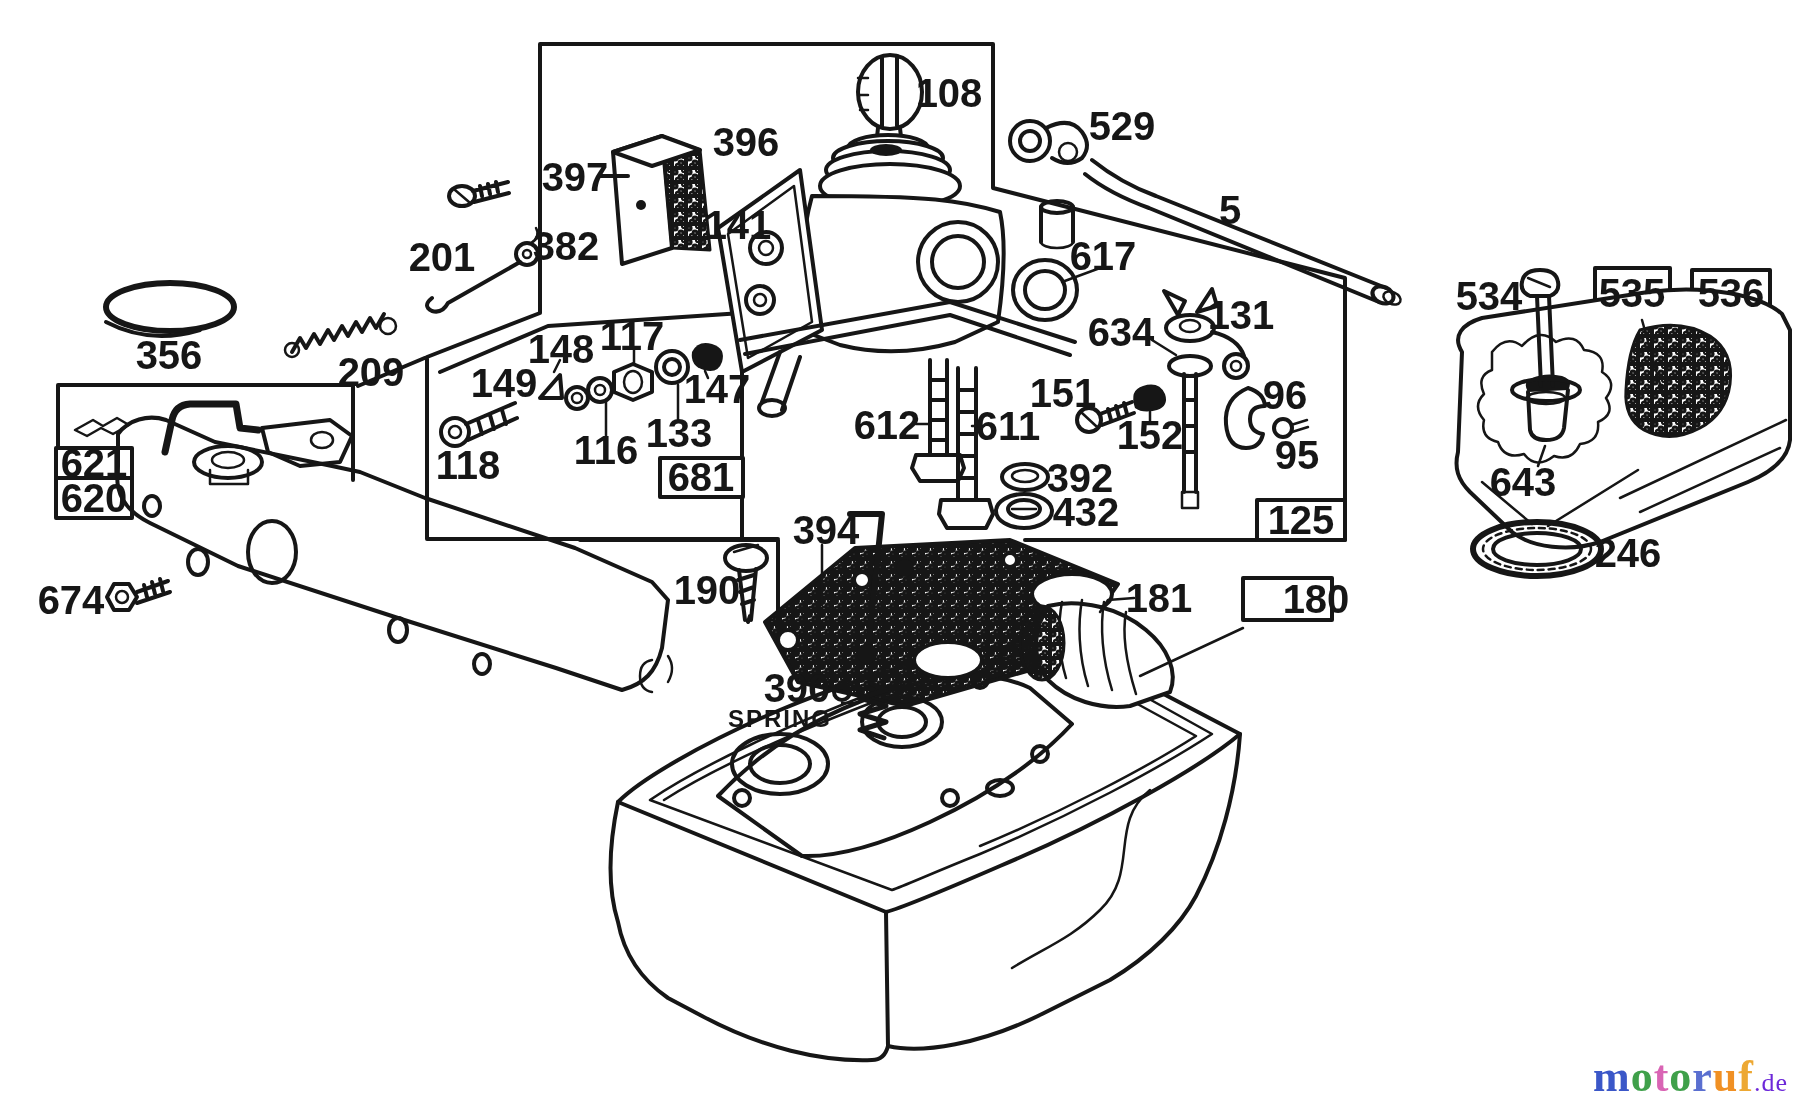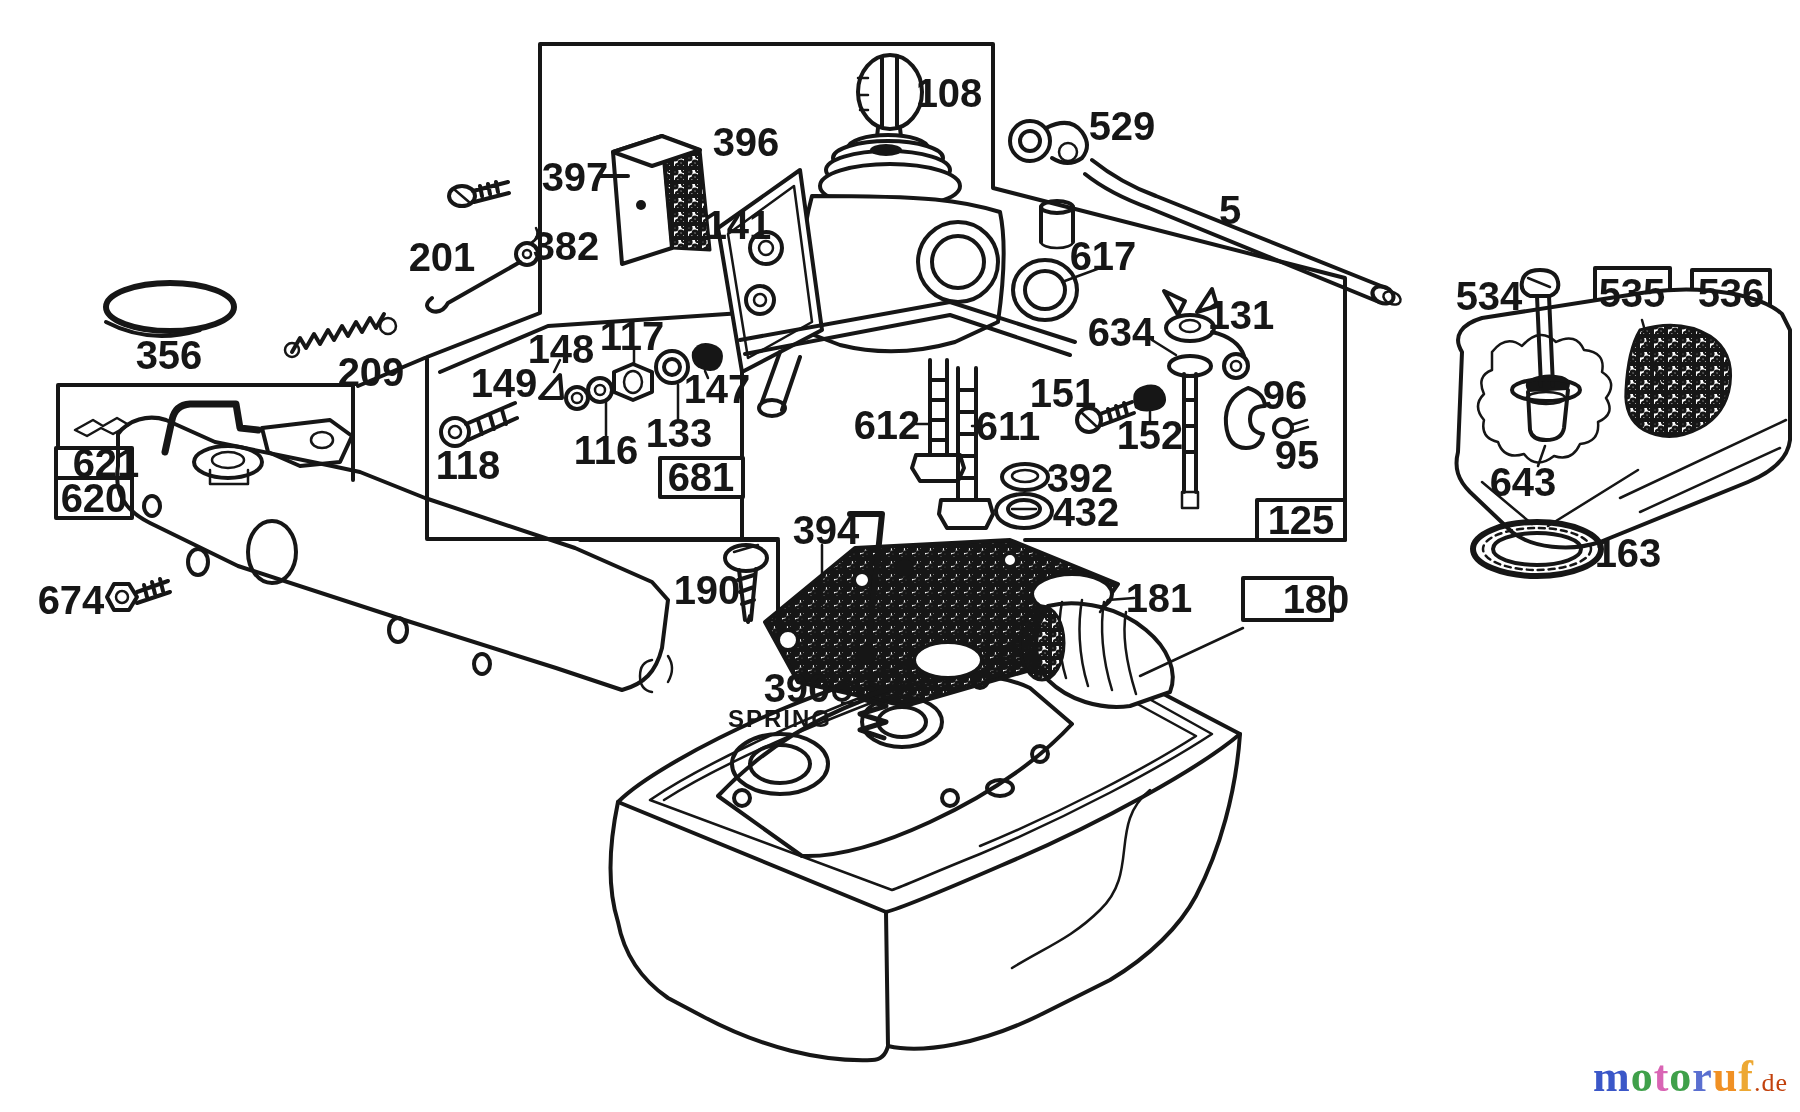--- a/index.html
+++ b/index.html
@@ -11,21 +11,21 @@
   svg .thick{stroke-width:6;}
   svg .fill{fill:#161616;stroke:none;}
   svg .wfill{fill:#ffffff;}
   svg .stip{fill:url(#stip);stroke-width:3;}
   svg .stip2{fill:url(#stip2);}
   .lbl{position:absolute;transform:translate(-50%,-50%);font-weight:700;font-size:40px;
        color:#161616;white-space:nowrap;letter-spacing:0px;line-height:1;}
   .sm{font-size:24px;letter-spacing:2px;}
   .wm{position:absolute;right:12px;bottom:10px;font-family:"Liberation Serif",serif;
       font-size:44px;font-weight:700;letter-spacing:1px;}
-  .wm .suffix{font-size:26px;color:#c2410c;font-weight:400;}
+  .wm .suffix{font-size:26px;color:#6d28d9;font-weight:400;}
 </style>
 </head>
 <body>
 
 <div id="stage">
 
 <svg width="1800" height="1112" viewBox="0 0 1800 1112">
   <defs>
     <pattern id="stip" patternUnits="userSpaceOnUse" width="14" height="14">
       <rect width="14" height="14" fill="#ffffff" stroke="none"></rect>
@@ -314,21 +314,21 @@
 <div class="lbl" style="left:949px;top:93px">108</div>
 <div class="lbl" style="left:1122px;top:126px">529</div>
 <div class="lbl" style="left:1230px;top:210px">5</div>
 <div class="lbl" style="left:746px;top:142px">396</div>
 <div class="lbl" style="left:575px;top:177px">397</div>
 <div class="lbl" style="left:566px;top:246px">382</div>
 <div class="lbl" style="left:738px;top:225px">141</div>
 <div class="lbl" style="left:442px;top:257px">201</div>
 <div class="lbl" style="left:169px;top:355px">356</div>
 <div class="lbl" style="left:371px;top:372px">209</div>
-<div class="lbl" style="left:106px;top:463px">621</div>
+<div class="lbl" style="left:94px;top:463px">621</div>
 <div class="lbl" style="left:94px;top:498px">620</div>
 <div class="lbl" style="left:71px;top:600px">674</div>
 <div class="lbl" style="left:561px;top:349px">148</div>
 <div class="lbl" style="left:632px;top:336px">117</div>
 <div class="lbl" style="left:504px;top:383px">149</div>
 <div class="lbl" style="left:717px;top:389px">147</div>
 <div class="lbl" style="left:606px;top:450px">116</div>
 <div class="lbl" style="left:679px;top:433px">133</div>
 <div class="lbl" style="left:468px;top:465px">118</div>
 <div class="lbl" style="left:701px;top:477px">681</div>
@@ -347,19 +347,19 @@
 <div class="lbl" style="left:826px;top:530px">394</div>
 <div class="lbl" style="left:707px;top:590px">190</div>
 <div class="lbl" style="left:797px;top:688px">390</div>
 <div class="lbl sm" style="left:780px;top:719px">SPRING</div>
 <div class="lbl" style="left:1159px;top:598px">181</div>
 <div class="lbl" style="left:1316px;top:599px">180</div>
 <div class="lbl" style="left:1489px;top:296px">534</div>
 <div class="lbl" style="left:1632px;top:293px">535</div>
 <div class="lbl" style="left:1731px;top:293px">536</div>
 <div class="lbl" style="left:1523px;top:482px">643</div>
-<div class="lbl" style="left:1628px;top:553px">163</div>
+<div class="lbl" style="left:1628px;top:553px">246</div>
 
 <div class="wm">
   <span style="color: rgb(59, 87, 200);">m</span><span style="color: rgb(63, 160, 74);">o</span><span style="color: rgb(217, 100, 180);">t</span><span style="color: rgb(63, 160, 74);">o</span><span style="color: rgb(90, 111, 208);">r</span><span style="color: rgb(240, 144, 36);">u</span><span style="color: rgb(237, 168, 51);">f</span><span class="suffix">.de</span>
 </div>
 
 </div>
 
 </body></html>

